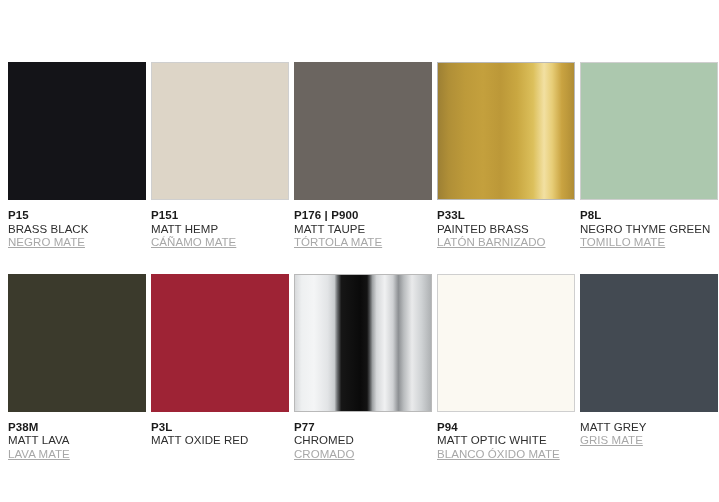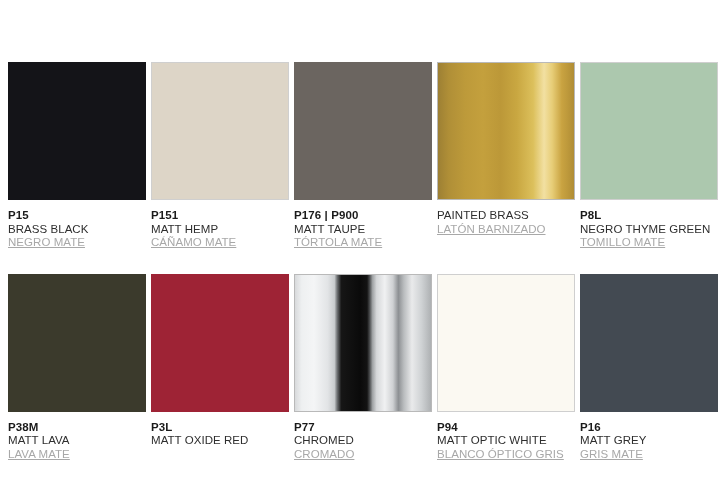--- a/index.html
+++ b/index.html
@@ -114,20 +114,21 @@
       <div class="swatch-caption">
         <div class="swatch-code">P176 | P900</div>
         <div class="swatch-name-en">MATT TAUPE</div>
         <div class="swatch-name-es">TÓRTOLA MATE</div>
       </div>
     </div>
 
     <div class="swatch-cell">
       <div class="swatch-chip thinframe" style="background: linear-gradient(90deg, rgb(157, 128, 52) 0%, rgb(176, 143, 55) 8%, rgb(189, 154, 58) 20%, rgb(196, 160, 61) 33%, rgb(188, 152, 56) 46%, rgb(201, 167, 65) 58%, rgb(220, 192, 92) 70%, rgb(242, 224, 162) 78%, rgb(231, 205, 119) 84%, rgb(201, 163, 65) 91%, rgb(176, 141, 53) 100%);"></div>
       <div class="swatch-caption">
+        <div class="swatch-code">P33L</div>
         <div class="swatch-name-en">PAINTED BRASS</div>
         <div class="swatch-name-es">LATÓN BARNIZADO</div>
       </div>
     </div>
 
     <div class="swatch-cell">
       <div class="swatch-chip bordered" style="background: rgb(172, 200, 174);"></div>
       <div class="swatch-caption">
         <div class="swatch-code">P8L</div>
         <div class="swatch-name-en">NEGRO THYME GREEN</div>
@@ -161,27 +162,26 @@
         <div class="swatch-name-en">CHROMED</div>
         <div class="swatch-name-es">CROMADO</div>
       </div>
     </div>
 
     <div class="swatch-cell">
       <div class="swatch-chip bordered" style="background: rgb(251, 249, 242);"></div>
       <div class="swatch-caption">
         <div class="swatch-code">P94</div>
         <div class="swatch-name-en">MATT OPTIC WHITE</div>
-        <div class="swatch-name-es">BLANCO ÓPTICO GRIS</div>
+        <div class="swatch-name-es">BLANCO ÓXIDO MATE</div>
       </div>
     </div>
 
     <div class="swatch-cell">
       <div class="swatch-chip" style="background: rgb(67, 74, 82);"></div>
       <div class="swatch-caption">
-        <div class="swatch-code">P16</div>
         <div class="swatch-name-en">MATT GREY</div>
         <div class="swatch-name-es">GRIS MATE</div>
       </div>
     </div>
 
   </div>
 </div>
 
 </body></html>

